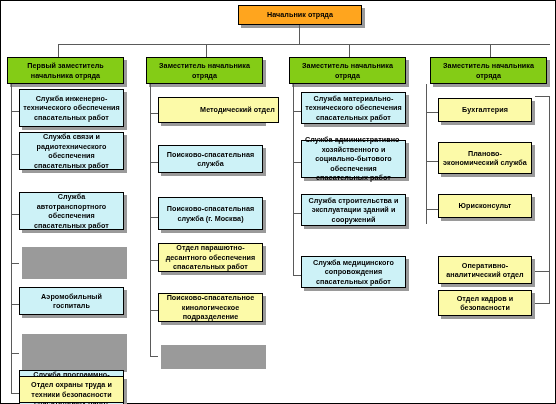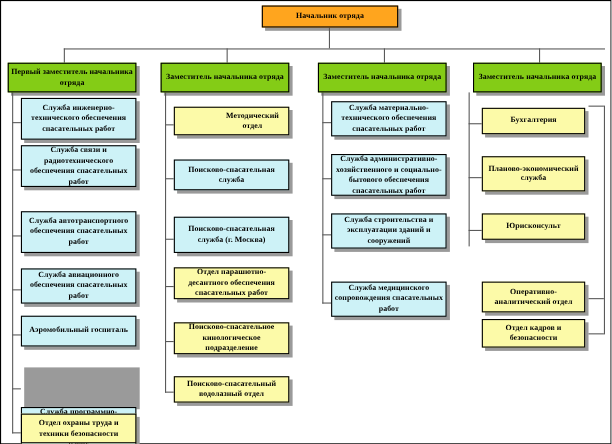--- a/index.html
+++ b/index.html
@@ -8,21 +8,20 @@
     background:#ffffff;
     font-family:"Liberation Sans", sans-serif;
     overflow:hidden;
   }
   #chart{
     position:relative;
     width:556px;height:404px;
     box-sizing:border-box;
     border:1px solid #000;
     background:#fff;
-    font-family:Liberation Serif, serif;
   }
   .node{
     position:absolute;
     box-sizing:border-box;
     border:1px solid #000;
     display:flex;
     align-items:center;
     justify-content:center;
     text-align:center;
     font-weight:bold;
@@ -85,23 +84,20 @@
   </div>
 
   <div class="conn" style="left:10px;top:213px;width:8px;height:1px;"></div>
   <div class="shadow" style="left:21px;top:194px;width:105px;height:38px;"></div>
   <div class="node c-cyan" style="left:18px;top:191px;width:105px;height:38px;">
     <span class="lbl">Служба автотранспортного обеспечения спасательных работ</span>
   </div>
 
   <div class="conn" style="left:10px;top:262px;width:8px;height:1px;"></div>
   <div class="shadow" style="left:21px;top:246px;width:105px;height:32px;"></div>
-  <div class="node c-cyan" style="left:18px;top:243px;width:105px;height:32px;">
-    <span class="lbl">Служба авиационного обеспечения спасательных работ</span>
-  </div>
 
   <div class="conn" style="left:10px;top:303px;width:8px;height:1px;"></div>
   <div class="shadow" style="left:21px;top:289px;width:105px;height:28px;"></div>
   <div class="node c-cyan" style="left:18px;top:286px;width:105px;height:28px;">
     <span class="lbl">Аэромобильный госпиталь</span>
   </div>
 
   <div class="conn" style="left:10px;top:352px;width:8px;height:1px;"></div>
   <div class="shadow" style="left:21px;top:333px;width:105px;height:38px;"></div>
   <div class="node c-cyan" style="left:18px;top:330px;width:105px;height:38px;margin-top:39px;">
@@ -115,21 +111,21 @@
   </div>
 
   <div class="shadow" style="left:148px;top:59px;width:117px;height:27px;"></div>
   <div class="node c-pink" style="left:145px;top:56px;width:117px;height:27px;">
     <span class="lbl">Заместитель начальника отряда</span>
   </div>
   <div class="conn" style="left:149px;top:83px;width:1px;height:273px;"></div>
 
   <div class="conn" style="left:149px;top:112px;width:8px;height:1px;"></div>
   <div class="shadow" style="left:160px;top:99px;width:105px;height:26px;"></div>
-  <div class="node c-yellow" style="left:157px;top:96px;width:105px;height:26px;padding-left:40px;">
+  <div class="node c-yellow" style="left:157px;top:96px;width:121px;height:26px;padding-left:40px;">
     <span class="lbl">Методический отдел</span>
   </div>
 
   <div class="conn" style="left:149px;top:161px;width:8px;height:1px;"></div>
   <div class="shadow" style="left:160px;top:147px;width:105px;height:28px;"></div>
   <div class="node c-cyan" style="left:157px;top:144px;width:105px;height:28px;">
     <span class="lbl">Поисково-спасательная служба</span>
   </div>
 
   <div class="conn" style="left:149px;top:216px;width:8px;height:1px;"></div>
@@ -145,23 +141,20 @@
   </div>
 
   <div class="conn" style="left:149px;top:309px;width:8px;height:1px;"></div>
   <div class="shadow" style="left:160px;top:295px;width:105px;height:29px;"></div>
   <div class="node c-yellow" style="left:157px;top:292px;width:105px;height:29px;">
     <span class="lbl">Поисково-спасательное кинологическое подразделение</span>
   </div>
 
   <div class="conn" style="left:149px;top:355px;width:8px;height:1px;"></div>
   <div class="shadow" style="left:160px;top:344px;width:105px;height:24px;"></div>
-  <div class="node c-yellow" style="left:157px;top:341px;width:105px;height:24px;">
-    <span class="lbl">Поисково-спасательный водолазный отдел</span>
-  </div>
 
   <div class="shadow" style="left:291px;top:59px;width:117px;height:27px;"></div>
   <div class="node c-pink" style="left:288px;top:56px;width:117px;height:27px;">
     <span class="lbl">Заместитель начальника отряда</span>
   </div>
   <div class="conn" style="left:292px;top:83px;width:1px;height:192px;"></div>
 
   <div class="conn" style="left:292px;top:110px;width:8px;height:1px;"></div>
   <div class="shadow" style="left:303px;top:94px;width:105px;height:32px;"></div>
   <div class="node c-cyan" style="left:300px;top:91px;width:105px;height:32px;">

